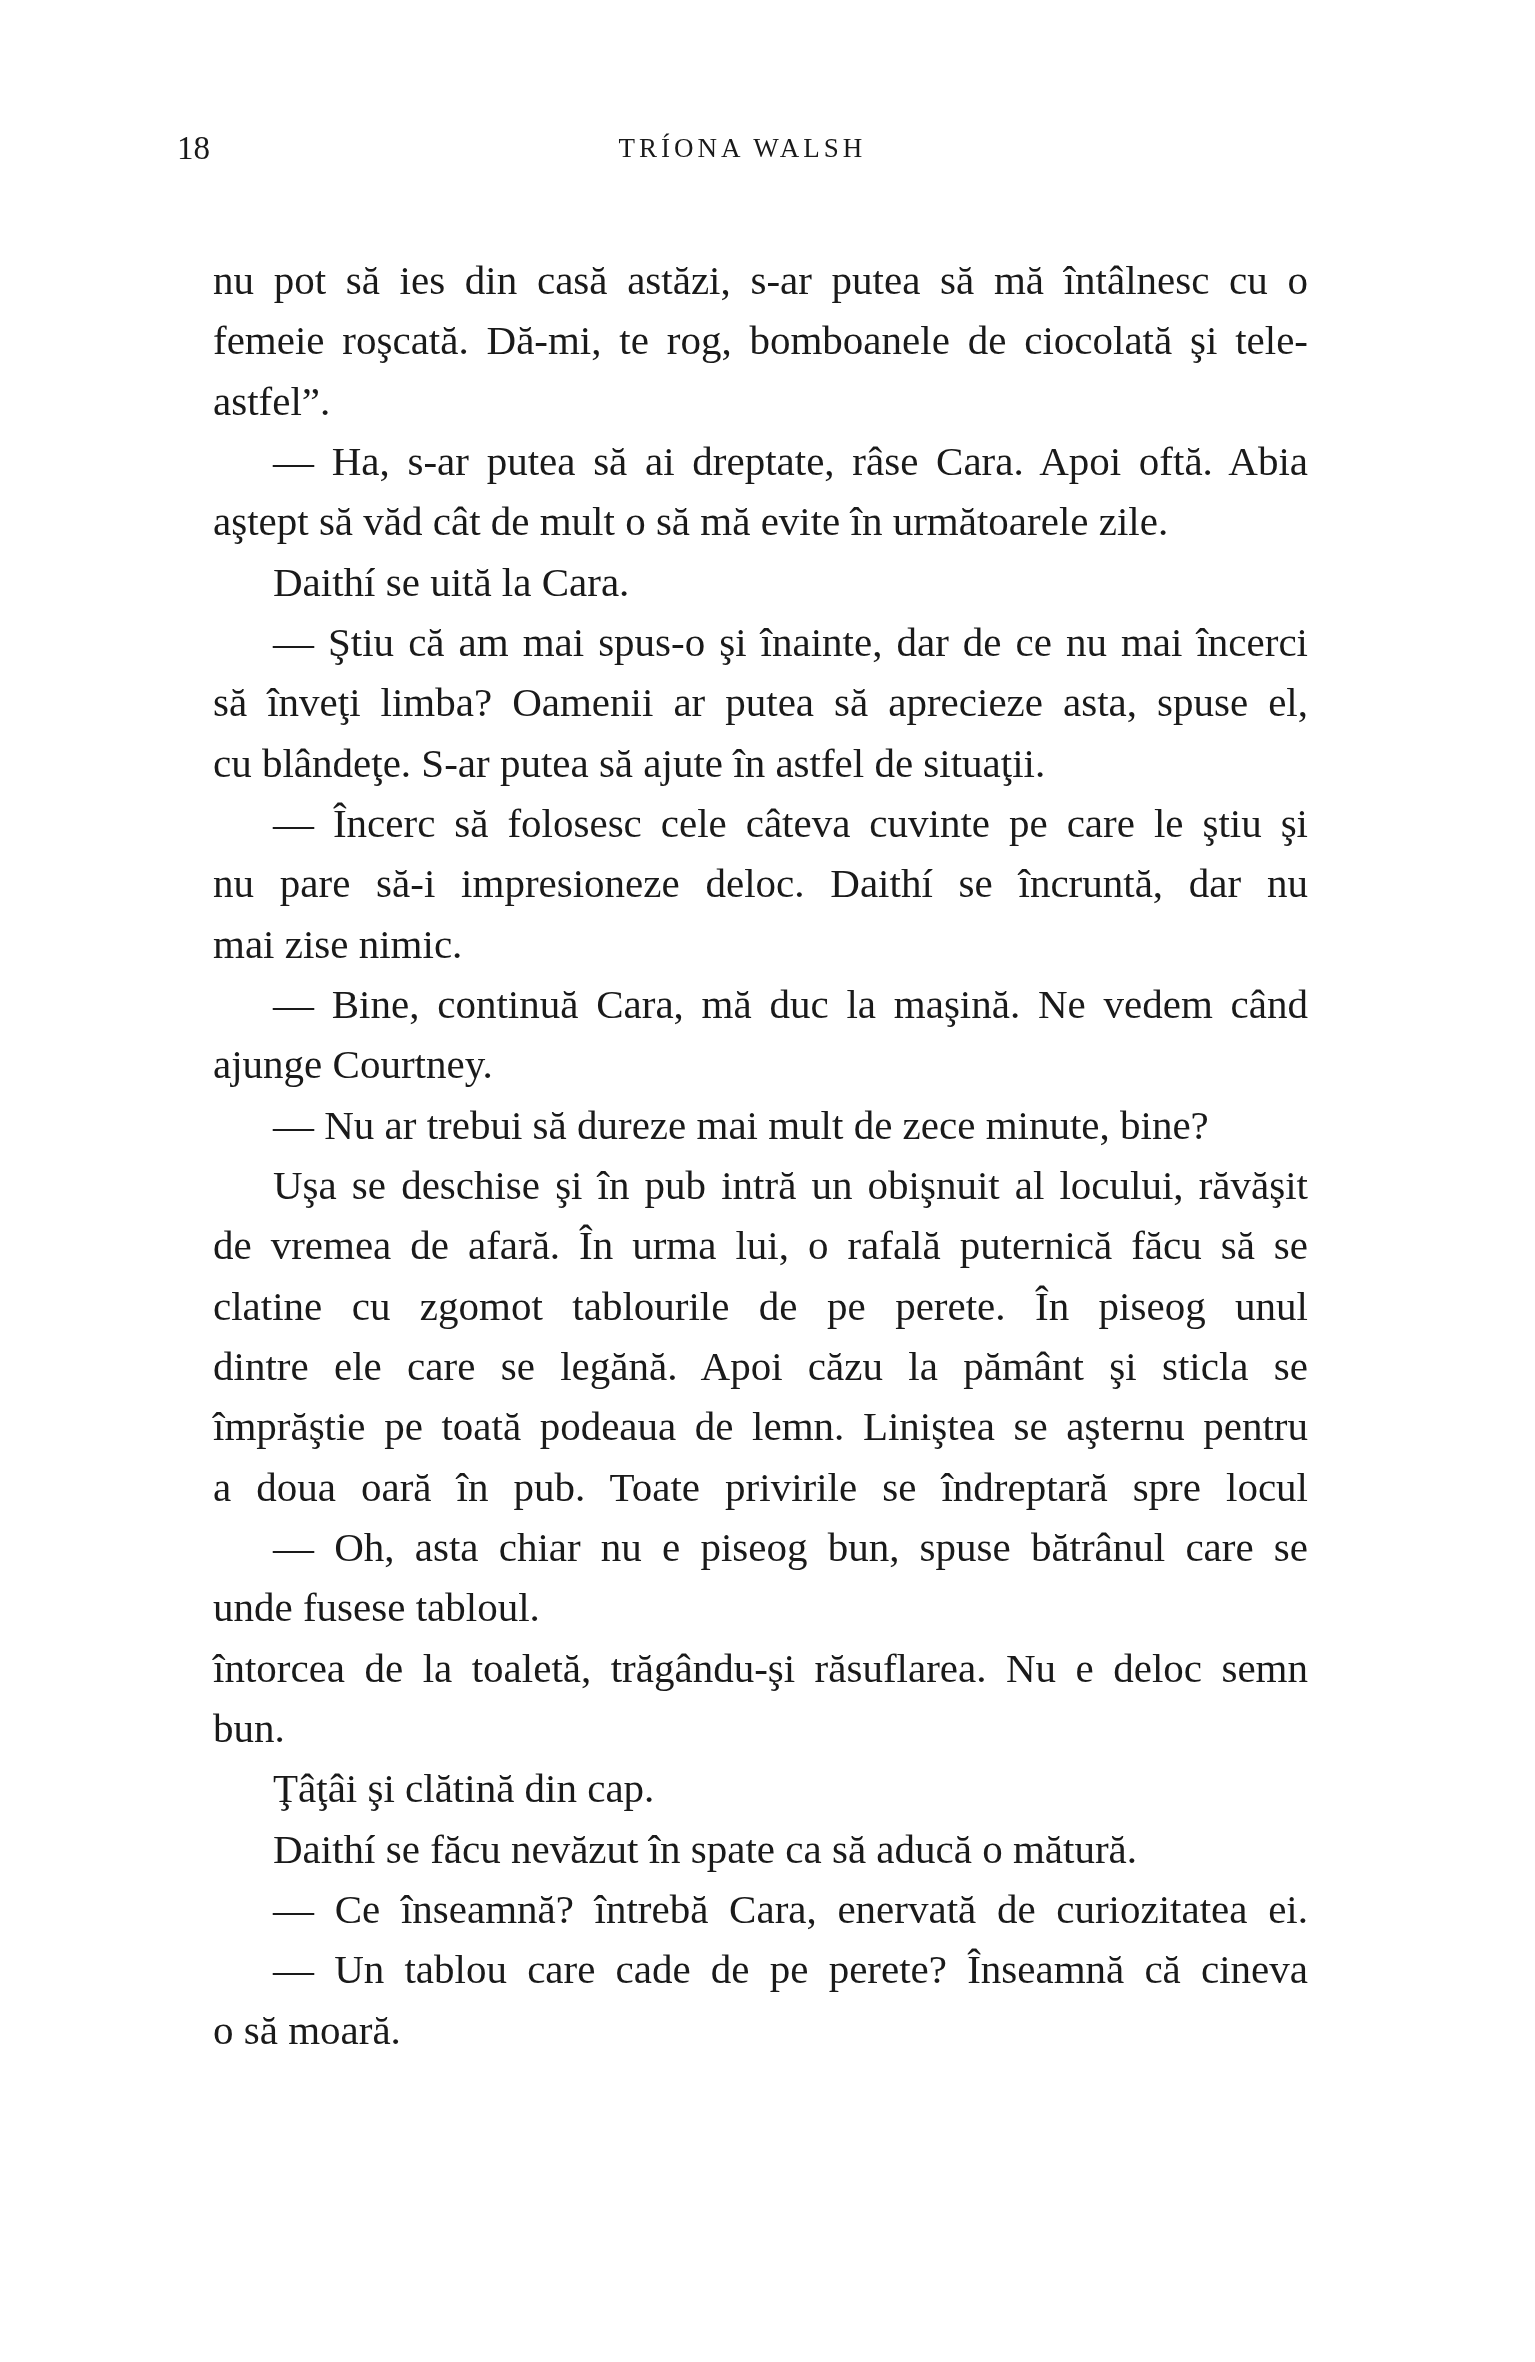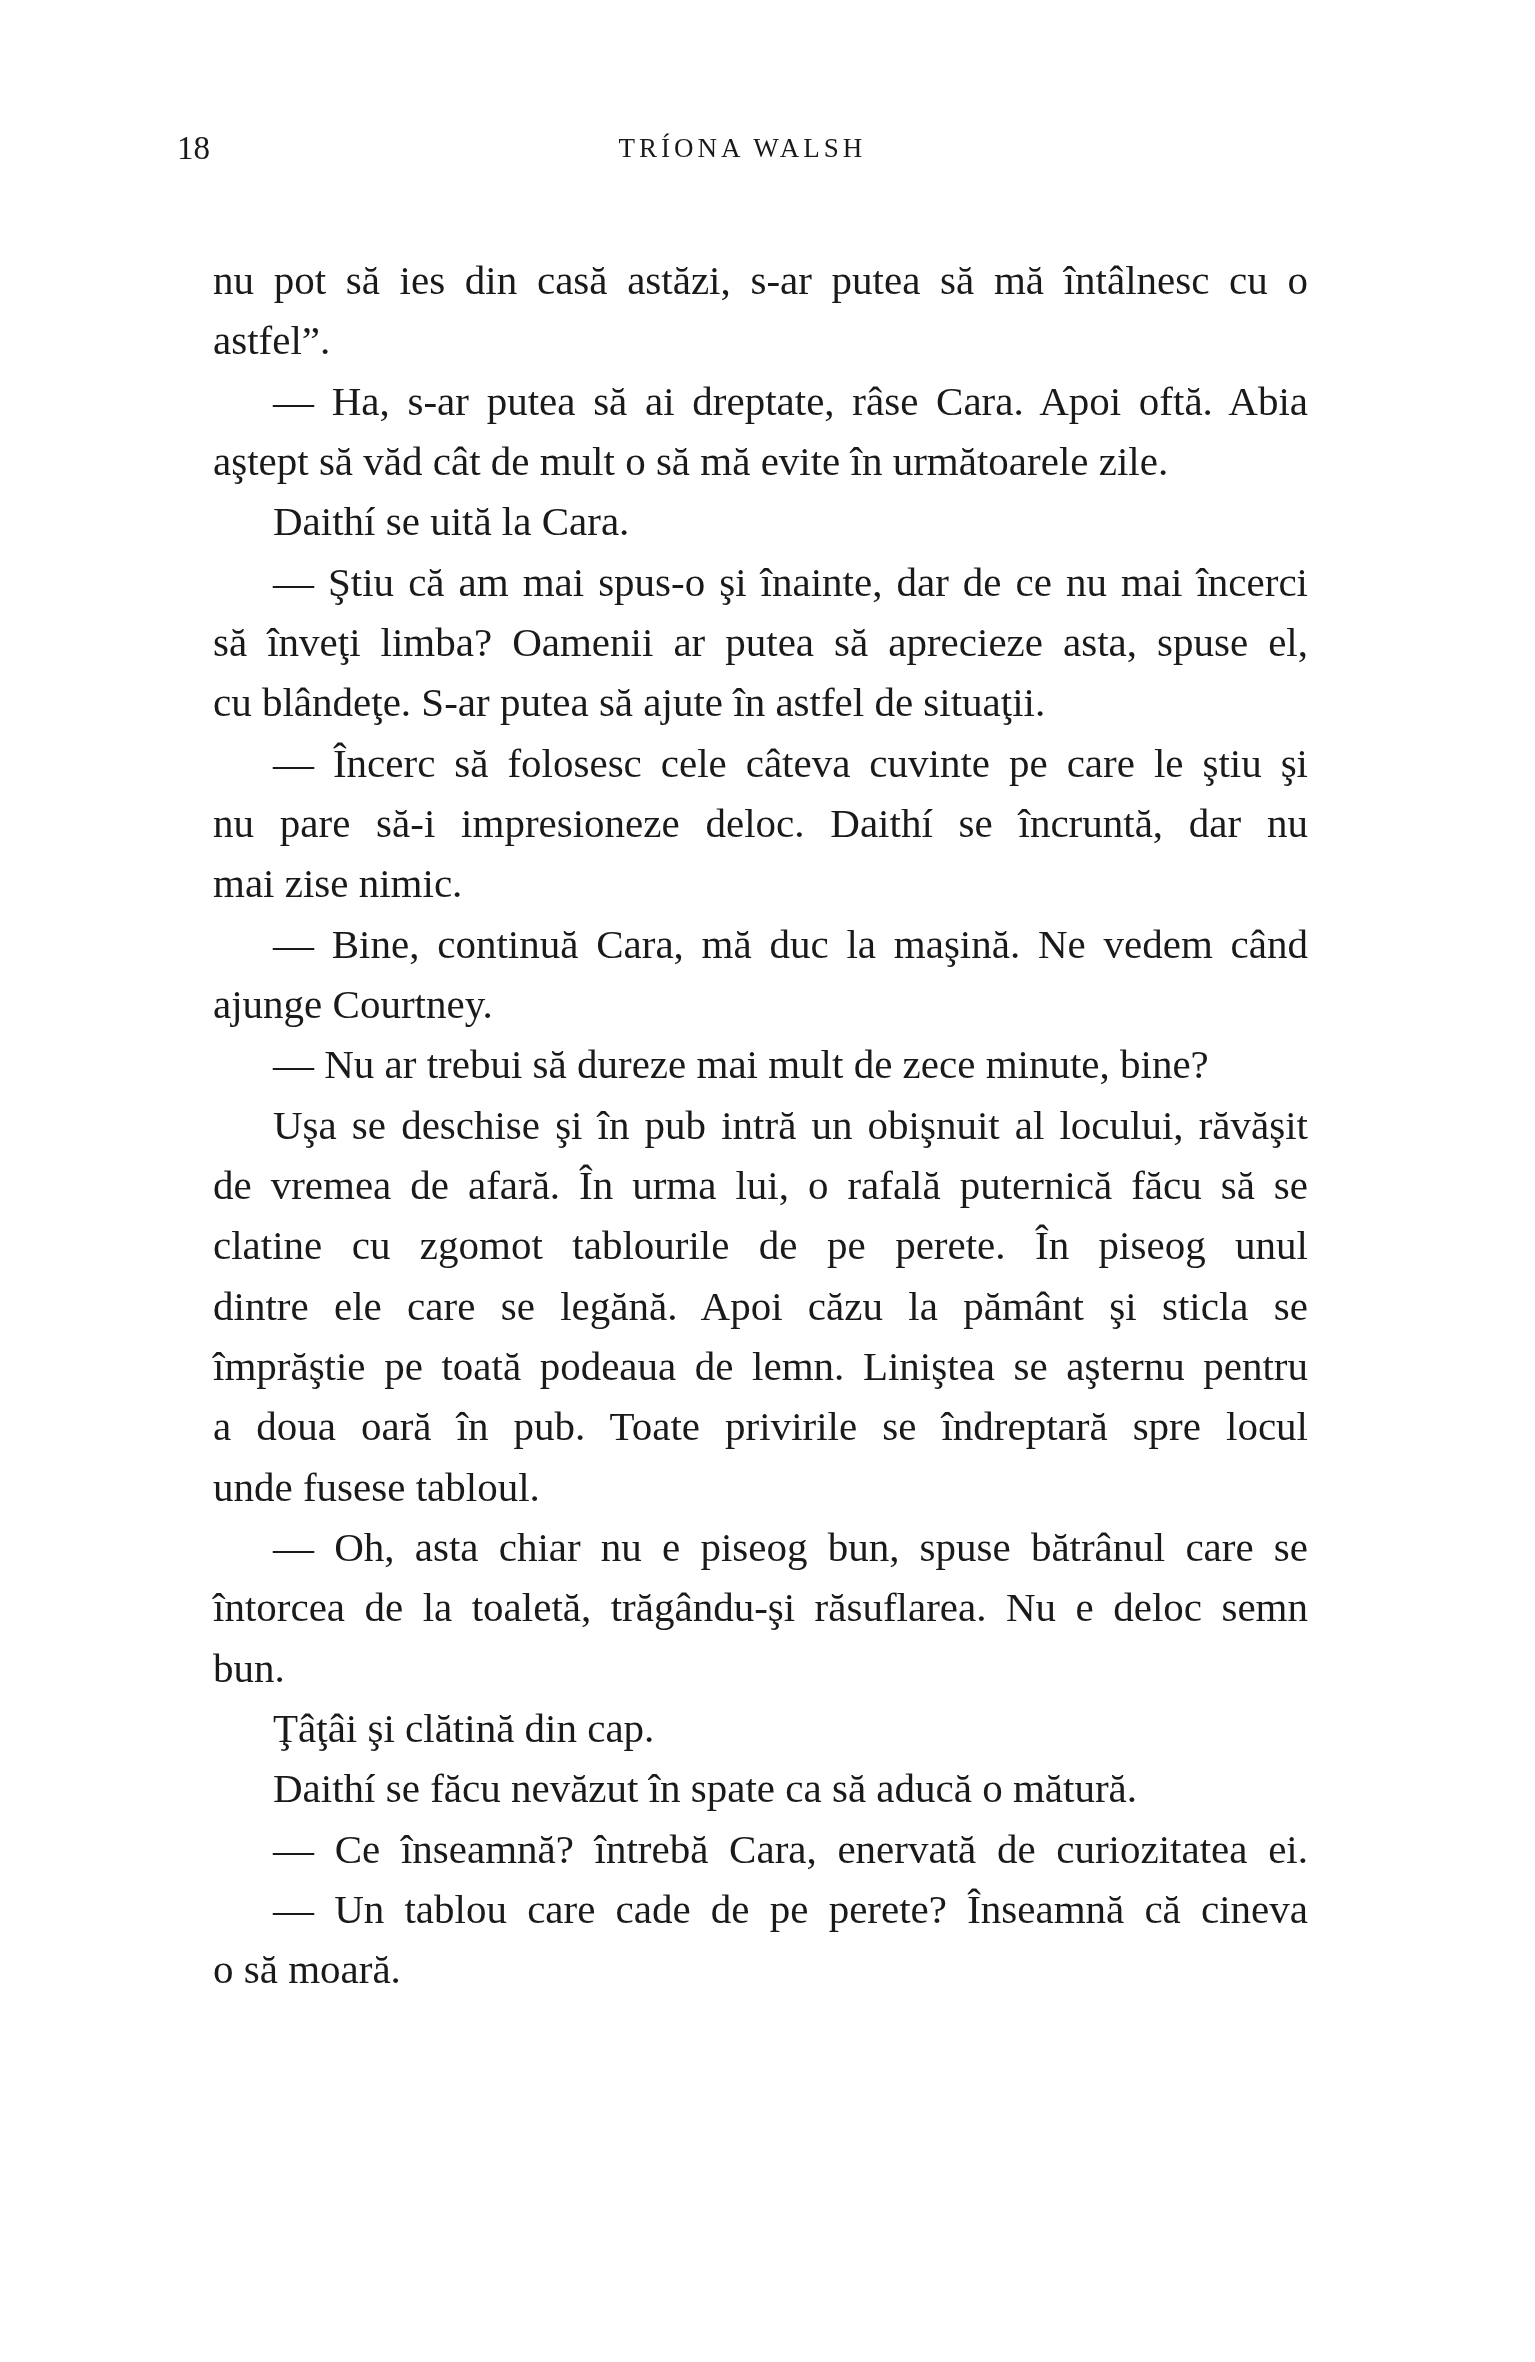--- a/index.html
+++ b/index.html
@@ -17,41 +17,42 @@
 <body>
 
 <div class="page">
   <div class="running-head">
     <span class="folio">18</span>
     <div class="head-title">Tríona Walsh</div>
   </div>
 
   <div class="body-text">
     <span class="line">nu pot să ies din casă astăzi, s-ar putea să mă întâlnesc cu o</span>
+    <span class="line">femeie roşcată. Dă-mi, te rog, bomboanele de ciocolată şi tele-</span>
     <span class="line last">astfel”.</span>
     <span class="line indent">— Ha, s-ar putea să ai dreptate, râse Cara. Apoi oftă. Abia</span>
     <span class="line last">aştept să văd cât de mult o să mă evite în următoarele zile.</span>
     <span class="line indent last">Daithí se uită la Cara.</span>
     <span class="line indent">— Ştiu că am mai spus-o şi înainte, dar de ce nu mai încerci</span>
     <span class="line">să înveţi limba? Oamenii ar putea să aprecieze asta, spuse el,</span>
     <span class="line last">cu blândeţe. S-ar putea să ajute în astfel de situaţii.</span>
     <span class="line indent">— Încerc să folosesc cele câteva cuvinte pe care le ştiu şi</span>
     <span class="line">nu pare să-i impresioneze deloc. Daithí se încruntă, dar nu</span>
     <span class="line last">mai zise nimic.</span>
     <span class="line indent">— Bine, continuă Cara, mă duc la maşină. Ne vedem când</span>
     <span class="line last">ajunge Courtney.</span>
     <span class="line indent last">— Nu ar trebui să dureze mai mult de zece minute, bine?</span>
     <span class="line indent">Uşa se deschise şi în pub intră un obişnuit al locului, răvăşit</span>
     <span class="line">de vremea de afară. În urma lui, o rafală puternică făcu să se</span>
     <span class="line">clatine cu zgomot tablourile de pe perete. În piseog unul</span>
     <span class="line">dintre ele care se legănă. Apoi căzu la pământ şi sticla se</span>
     <span class="line">împrăştie pe toată podeaua de lemn. Liniştea se aşternu pentru</span>
     <span class="line">a doua oară în pub. Toate privirile se îndreptară spre locul</span>
+    <span class="line indent">— Oh, asta chiar nu e piseog bun, spuse bătrânul care se</span>
     <span class="line last">unde fusese tabloul.</span>
-    <span class="line indent">— Oh, asta chiar nu e piseog bun, spuse bătrânul care se</span>
     <span class="line">întorcea de la toaletă, trăgându-şi răsuflarea. Nu e deloc semn</span>
     <span class="line last">bun.</span>
     <span class="line indent last">Ţâţâi şi clătină din cap.</span>
     <span class="line indent last">Daithí se făcu nevăzut în spate ca să aducă o mătură.</span>
     <span class="line indent">— Ce înseamnă? întrebă Cara, enervată de curiozitatea ei.</span>
     <span class="line indent">— Un tablou care cade de pe perete? Înseamnă că cineva</span>
     <span class="line last">o să moară.</span>
   </div>
 </div>
 

